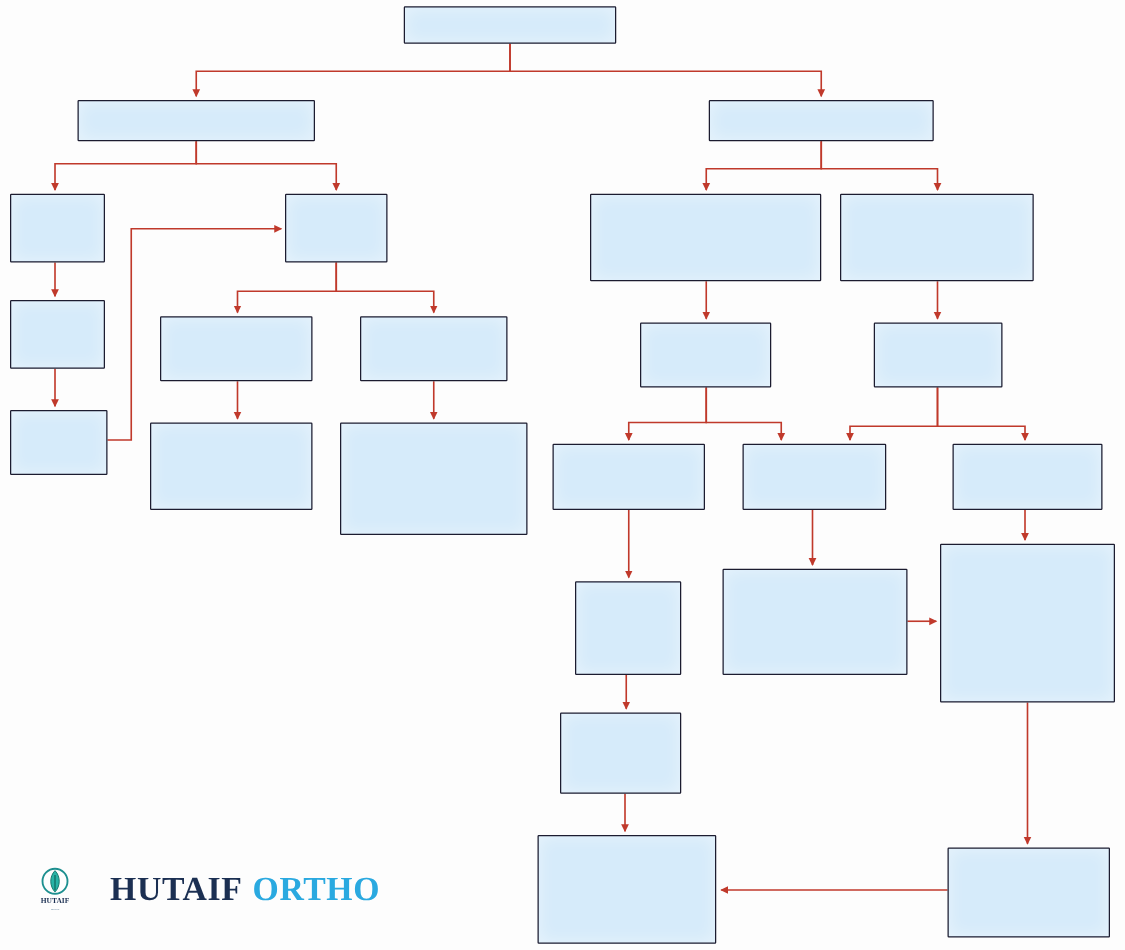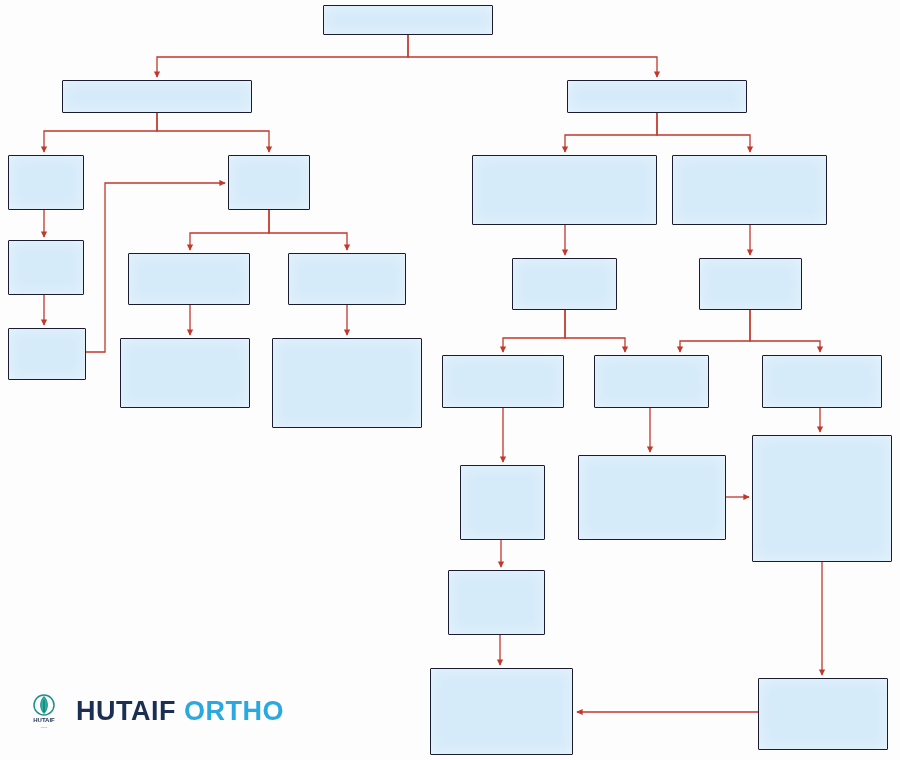--- a/index.html
+++ b/index.html
@@ -33,21 +33,22 @@
     fill: none;
     stroke: var(--arrow, #c0392b);
     stroke-width: 1.3;
   }
   .logo {
     position: absolute;
     left: 26px;
     top: 692px;
     display: flex;
     align-items: center;
-    gap: 14px;
+    gap: 26px;
+    font-family: Liberation Serif, serif;
   }
   .logo-text {
     font-size: 27px;
     font-weight: bold;
     letter-spacing: 0.5px;
     white-space: nowrap;
   }
   .brand-primary { color: #1b2f52; }
   .brand-secondary { color: #2aa9e0; margin-left: 8px; }
 </style>

